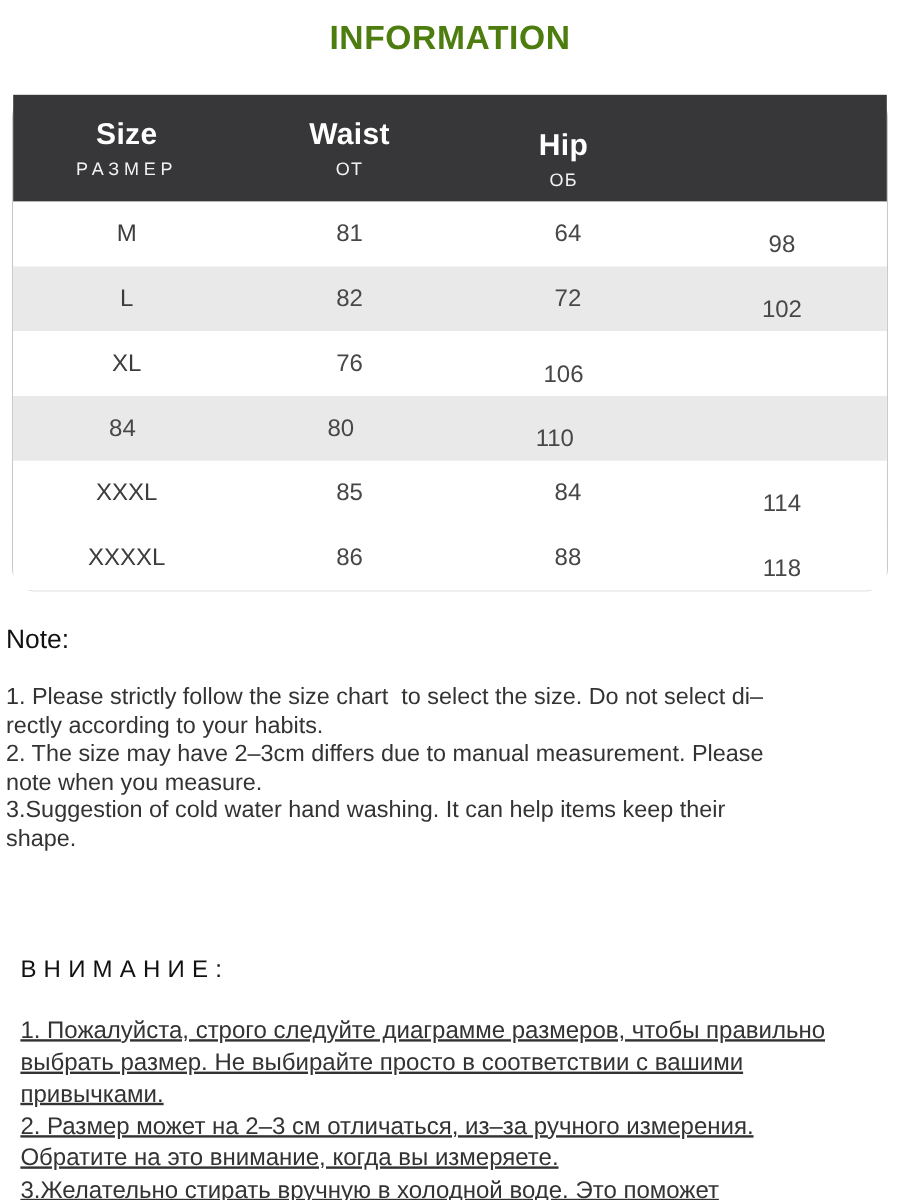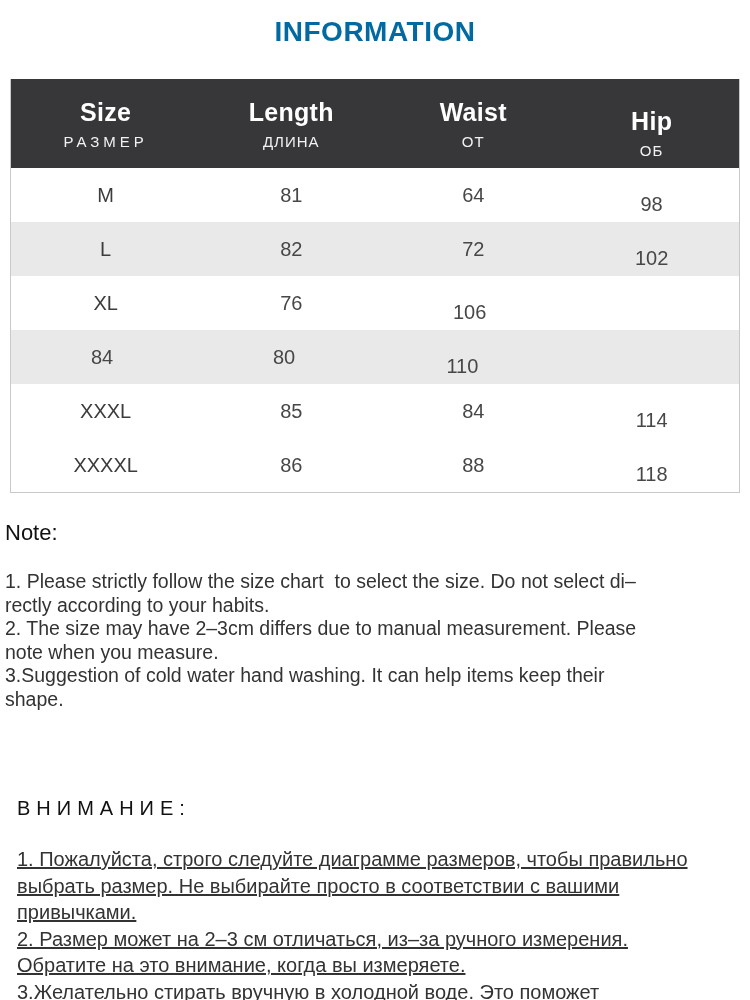--- a/index.html
+++ b/index.html
@@ -9,28 +9,29 @@
     font-family: "Liberation Sans", "DejaVu Sans", sans-serif;
     color: #2e2e2e;
     overflow: hidden;
   }
   .page-title {
     margin-top: 16px;
     text-align: center;
     font-size: 28px;
     font-weight: bold;
     letter-spacing: 0.5px;
-    color: #0369a1;
+    color: #4d7c0f;
   }
   .size-table {
     margin: 31px 10px 0 10px;
     width: 730px;
     border-left: 1px solid #c9c9c9;
     border-right: 1px solid #c9c9c9;
     border-bottom: 1px solid #c9c9c9;
+    border-radius: 19px;
   }
   .thead {
     display: flex;
     background: #373739;
     height: 89px;
     align-items: center;
   }
   .th {
     display: flex;
     flex-direction: column;
@@ -92,24 +93,20 @@
 <body>
 
 <div class="page-title">INFORMATION</div>
 
 <div class="size-table">
   <div class="thead">
     <div class="th col-1">
       <span class="en">Size</span>
       <span class="ru">РАЗМЕР</span>
     </div>
-    <div class="th col-2">
-      <span class="en">Length</span>
-      <span class="ru">ДЛИНА</span>
-    </div>
     <div class="th col-3">
       <span class="en">Waist</span>
       <span class="ru">ОТ</span>
     </div>
     <div class="th col-4">
       <span class="en">Hip</span>
       <span class="ru">ОБ</span>
     </div>
   </div>
 

